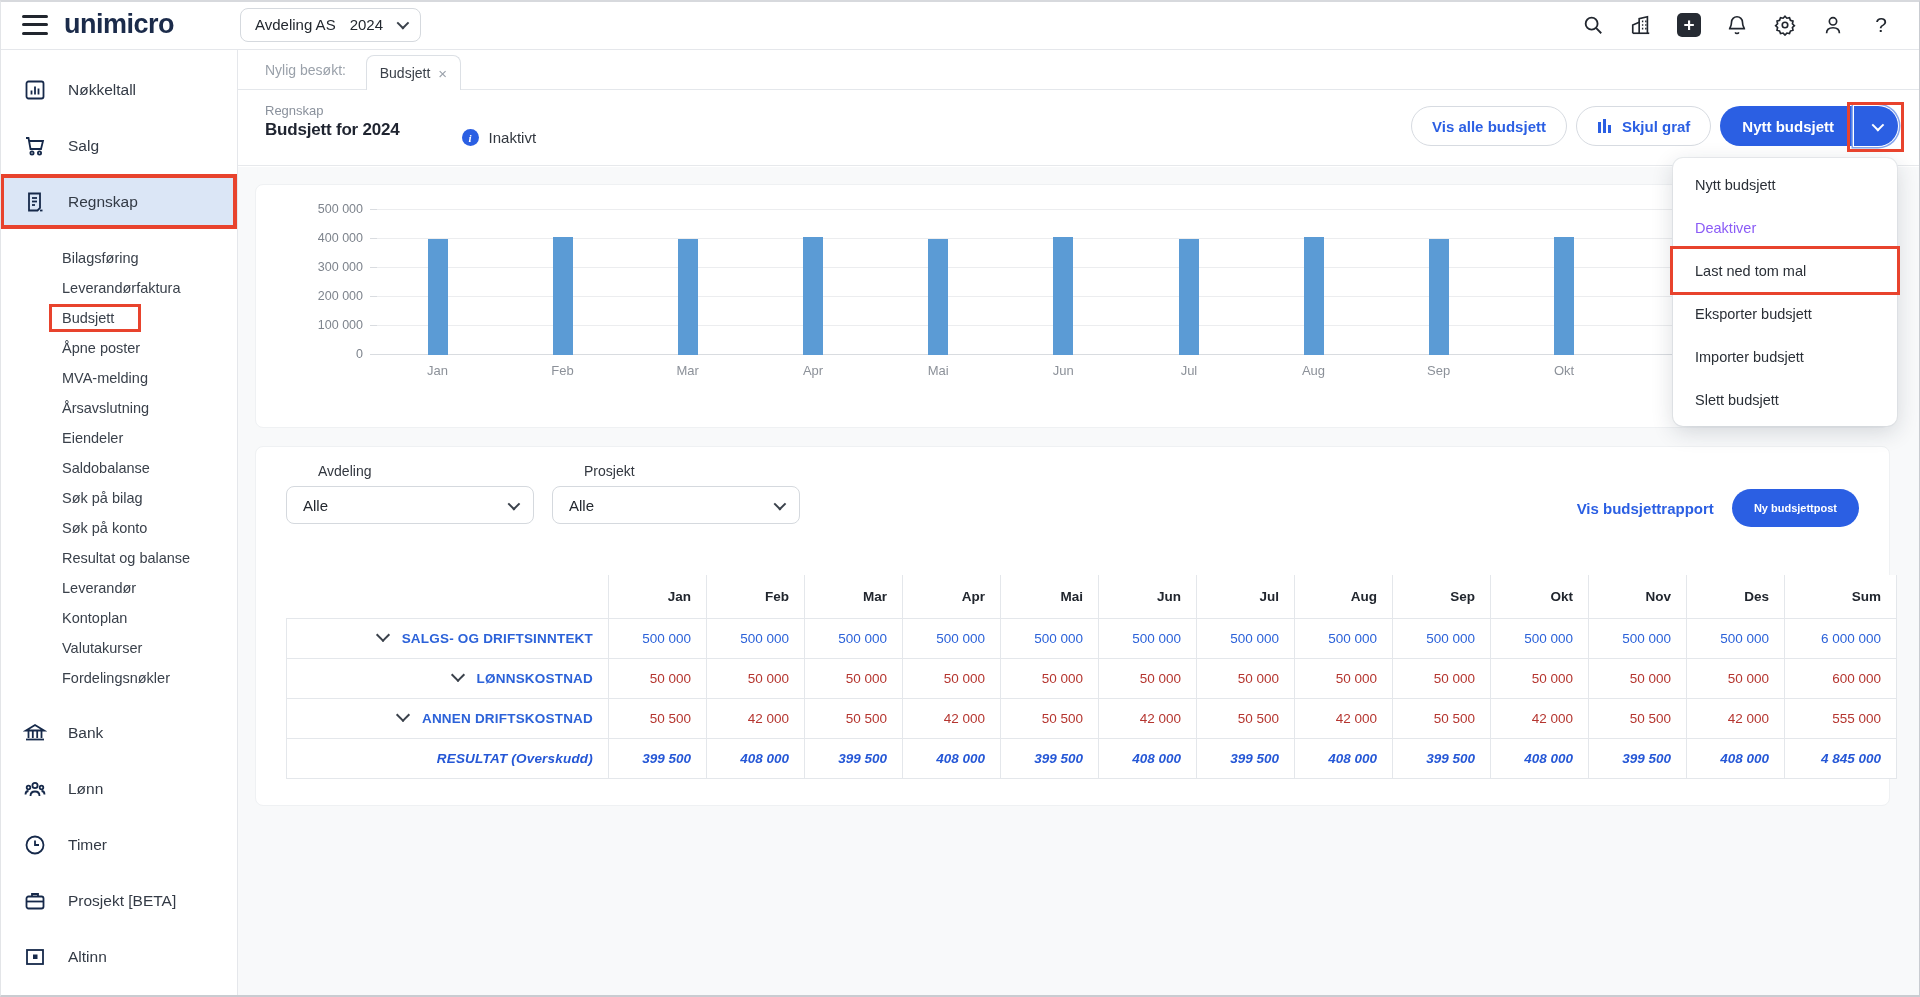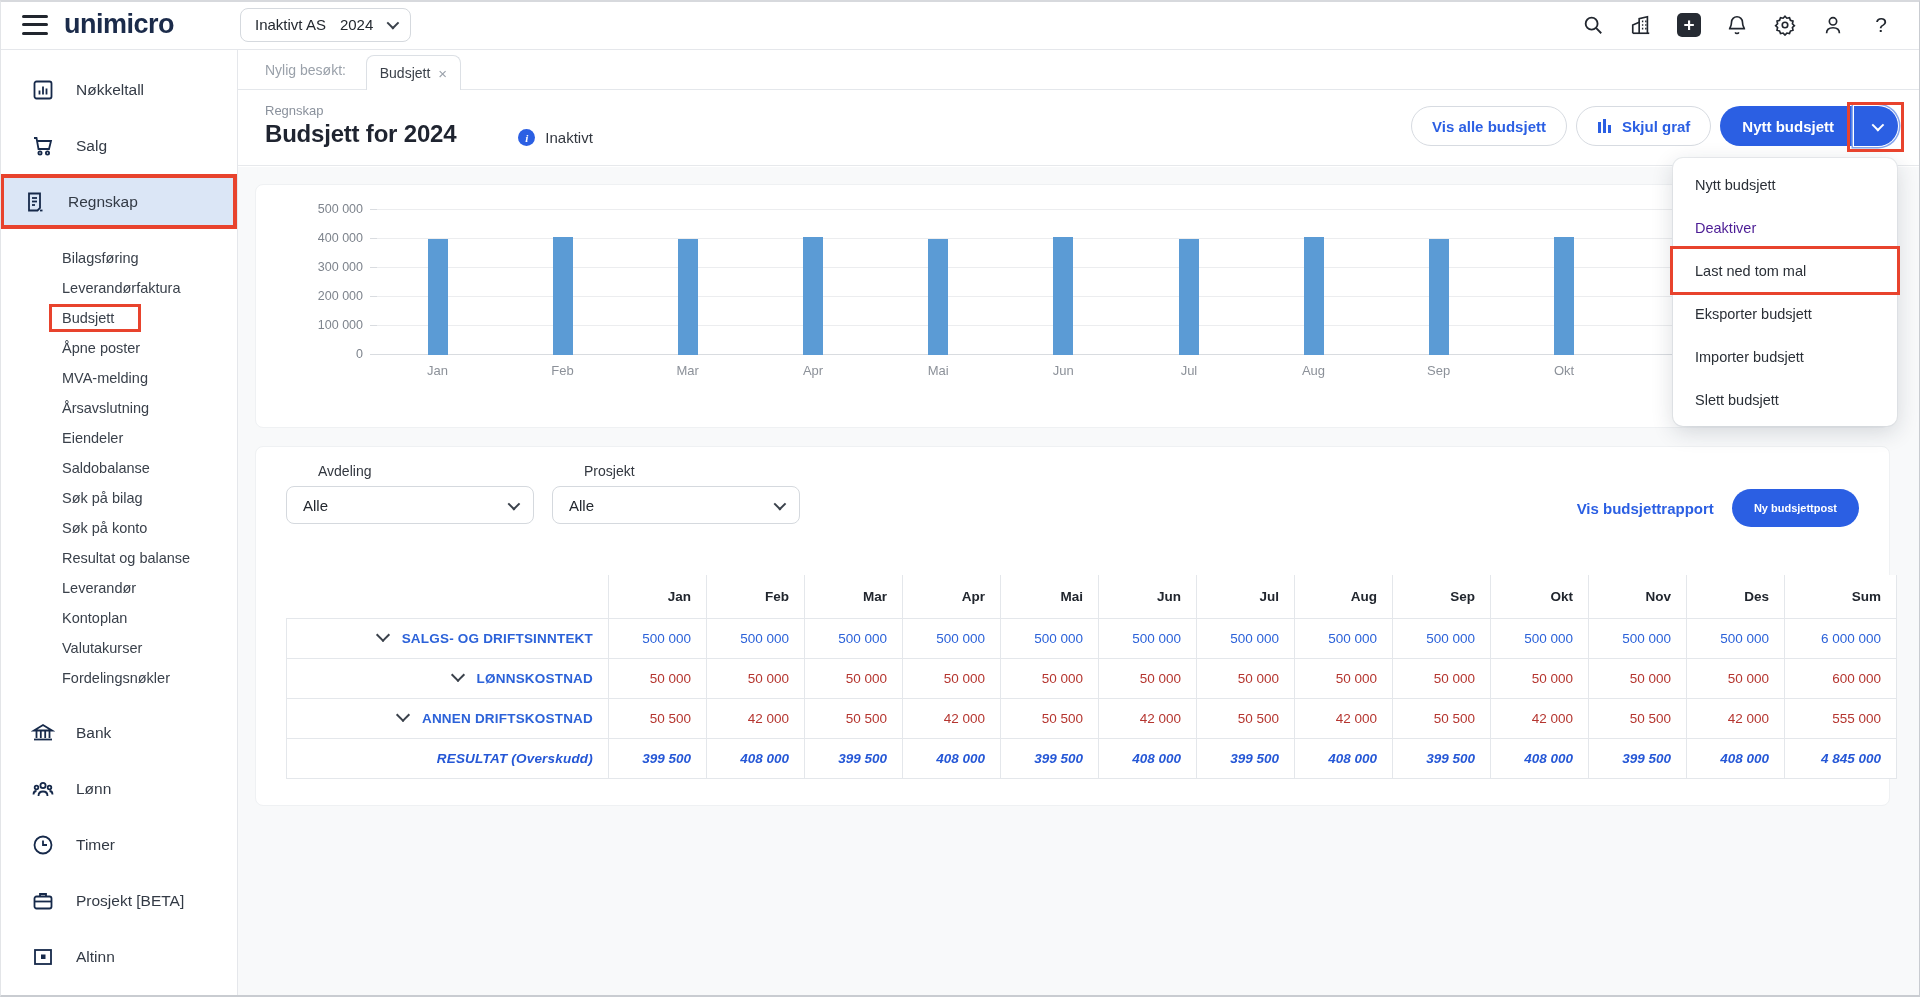--- a/index.html
+++ b/index.html
@@ -15,38 +15,38 @@
   .company-select { margin-left:66px; height:34px; border:1px solid #D5D9DE; border-radius:8px; display:flex; align-items:center; gap:14px; padding:0 14px; font-size:15px; color:#23282F; cursor:pointer; background:#fff; }
   .chev { width:9px; height:9px; border-right:2px solid #3A414B; border-bottom:2px solid #3A414B; transform:rotate(45deg) translateY(-2px); display:inline-block; }
   .topbar-icons { margin-left:auto; margin-right:26px; display:flex; align-items:center; gap:22px; }
   .tb-icon { width:26px; height:26px; display:flex; align-items:center; justify-content:center; cursor:pointer; color:#21262E; }
   .tb-icon svg { display:block; }
   .plus-sq { width:24px; height:24px; background:#262B33; border-radius:5px; color:#fff; font-size:19px; font-weight:700; display:flex; align-items:center; justify-content:center; line-height:1; }
   .help-q { font-size:21px; color:#21262E; font-weight:400; }
 
   
   .sidebar { position:absolute; left:0; top:50px; bottom:0; width:238px; background:#fff; border-right:1px solid #E5E7EB; padding-top:12px; z-index:30; }
-  .side-item { height:56px; display:flex; align-items:center; gap:20px; padding-left:30px; font-size:15.5px; color:#333A45; cursor:pointer; }
+  .side-item { height:56px; display:flex; align-items:center; gap:20px; padding-left:22px; font-size:15.5px; color:#333A45; cursor:pointer; }
   .side-item .s-icon { width:26px; height:26px; flex:0 0 26px; display:flex; align-items:center; justify-content:center; color:#16294A; }
   .side-item.active { background:#DBE6F6; }
   .side-item.annotated { border:4px solid #E8432D; height:55px; padding-left:18px; }
   .side-sub { list-style:none; padding:14px 0 12px 0; }
   .side-subitem { height:30px; display:flex; align-items:center; padding-left:62px; font-size:14.5px; color:#3A414B; cursor:pointer; }
   .side-subitem .annot-box { border:3px solid #E8432D; padding:3px 24px 3px 10px; margin-left:-13px; }
 
   
   .main { position:absolute; left:238px; top:50px; right:0; bottom:0; background:#fff; }
   .tabbar { height:40px; border-bottom:1px solid #E4E7EB; display:flex; align-items:flex-end; padding-left:27px; background:#fff; }
   .recent-label { font-size:14px; color:#9AA1AA; margin-bottom:11px; }
   .tab { margin-left:20px; height:35px; min-width:95px; background:#fff; border:1px solid #DCE0E5; border-bottom:none; border-radius:8px 8px 0 0; display:flex; align-items:center; justify-content:center; gap:8px; font-size:14px; color:#3A4049; padding:0 12px; position:relative; top:1px; cursor:pointer; }
   .tab-close { color:#9AA1AA; font-size:15px; cursor:pointer; }
 
   .page-header { height:76px; border-bottom:1px solid #E7E9EC; display:flex; align-items:flex-start; padding:13px 22px 0 27px; position:relative; background:#fff; }
   .breadcrumb { font-size:13px; color:#8A919C; }
-  .page-title { font-size:24px; font-weight:700; color:#1F2430; margin-top:2px; letter-spacing:-0.2px; }
+  .page-title { font-size:17px; font-weight:700; color:#1F2430; margin-top:2px; letter-spacing:-0.2px; }
   .status-wrap { display:flex; align-items:center; gap:10px; margin-left:62px; margin-top:26px; }
   .info-dot { width:17px; height:17px; border-radius:50%; background:#2B5FE3; color:#fff; font-size:11px; font-weight:700; display:flex; align-items:center; justify-content:center; font-style:italic; font-family:"Liberation Serif", serif; }
   .status-text { font-size:15px; color:#32373F; }
   .header-actions { margin-left:auto; display:flex; align-items:center; gap:9px; margin-top:3px; }
   .pill-btn { height:40px; border:1px solid #D7DBE1; border-radius:20px; background:#fff; color:#2B5FE3; font-size:15px; font-weight:600; display:flex; align-items:center; gap:9px; padding:0 20px; cursor:pointer; font-family:inherit; }
   .split-btn { display:flex; align-items:center; }
   .split-main { height:40px; background:#2B5FE3; color:#fff; border:none; border-radius:20px 0 0 20px; font-size:15px; font-weight:700; padding:0 18px 0 22px; cursor:pointer; font-family:inherit; }
   .split-caret { height:40px; width:44px; background:#2B5FE3; border:none; border-radius:0 20px 20px 0; margin-left:2px; display:flex; align-items:center; justify-content:center; cursor:pointer; box-shadow:0 0 0 1px #fff, 0 0 0 2.5px #86A6EE; }
   .split-caret .chev { border-color:#fff; }
   .caret-annotation { position:absolute; left:1847px; top:102px; width:57px; height:50px; border:3px solid #E8432D; z-index:70; pointer-events:none; }
@@ -86,37 +86,37 @@
   td.row-label { text-align:left; padding-left:10px; font-size:12.8px; font-weight:600; color:#2C62D9; letter-spacing:0.2px; border-left:none; }
   td.row-label .tchev { width:10px; height:10px; border-right:2px solid #3A414B; border-bottom:2px solid #3A414B; transform:rotate(45deg); display:inline-block; margin-right:14px; margin-bottom:3px; cursor:pointer; }
   tr.row-income td.val { color:#2C62D9; }
   tr.row-cost td.val { color:#B5352F; }
   tr.row-result td { color:#2557D6; font-weight:700; font-style:italic; }
   tr.row-result td.row-label { font-size:13.5px; }
 
   
   .dropdown { position:absolute; left:1673px; top:158px; width:224px; background:#fff; border-radius:10px; box-shadow:0 6px 22px rgba(25,35,55,0.16), 0 0 0 1px #EEF0F2; padding:5px 0; z-index:60; }
   .menu-item { height:43px; display:flex; align-items:center; padding:0 22px; font-size:14.5px; color:#2A2F36; cursor:pointer; position:relative; }
-  .menu-item.disabled { color:#4c1d95; cursor:default; }
+  .menu-item.disabled { color:#8b5cf6; cursor:default; }
   .menu-item.annotated { outline:3px solid #E8432D; outline-offset:0px; }
 </style>
 </head>
 <body>
 
 <div class="window-frame"></div>
 
 <div class="topbar">
   <div class="hamburger">
       <span></span>
       <span></span>
       <span></span>
     </div>
   <div class="brand">unimicro</div>
   <div class="company-select">
-    <span>Inaktivt AS</span>
+    <span>Avdeling AS</span>
     <span>2024</span>
     <span class="chev"></span>
   </div>
   <div class="topbar-icons">
     <div class="tb-icon">
       <svg width="22" height="22" viewBox="0 0 24 24" fill="none" stroke="currentColor" stroke-width="2">
           <circle cx="10.5" cy="10.5" r="6.5"></circle>
           <line x1="15.5" y1="15.5" x2="21" y2="21"></line>
         </svg>
     </div>

